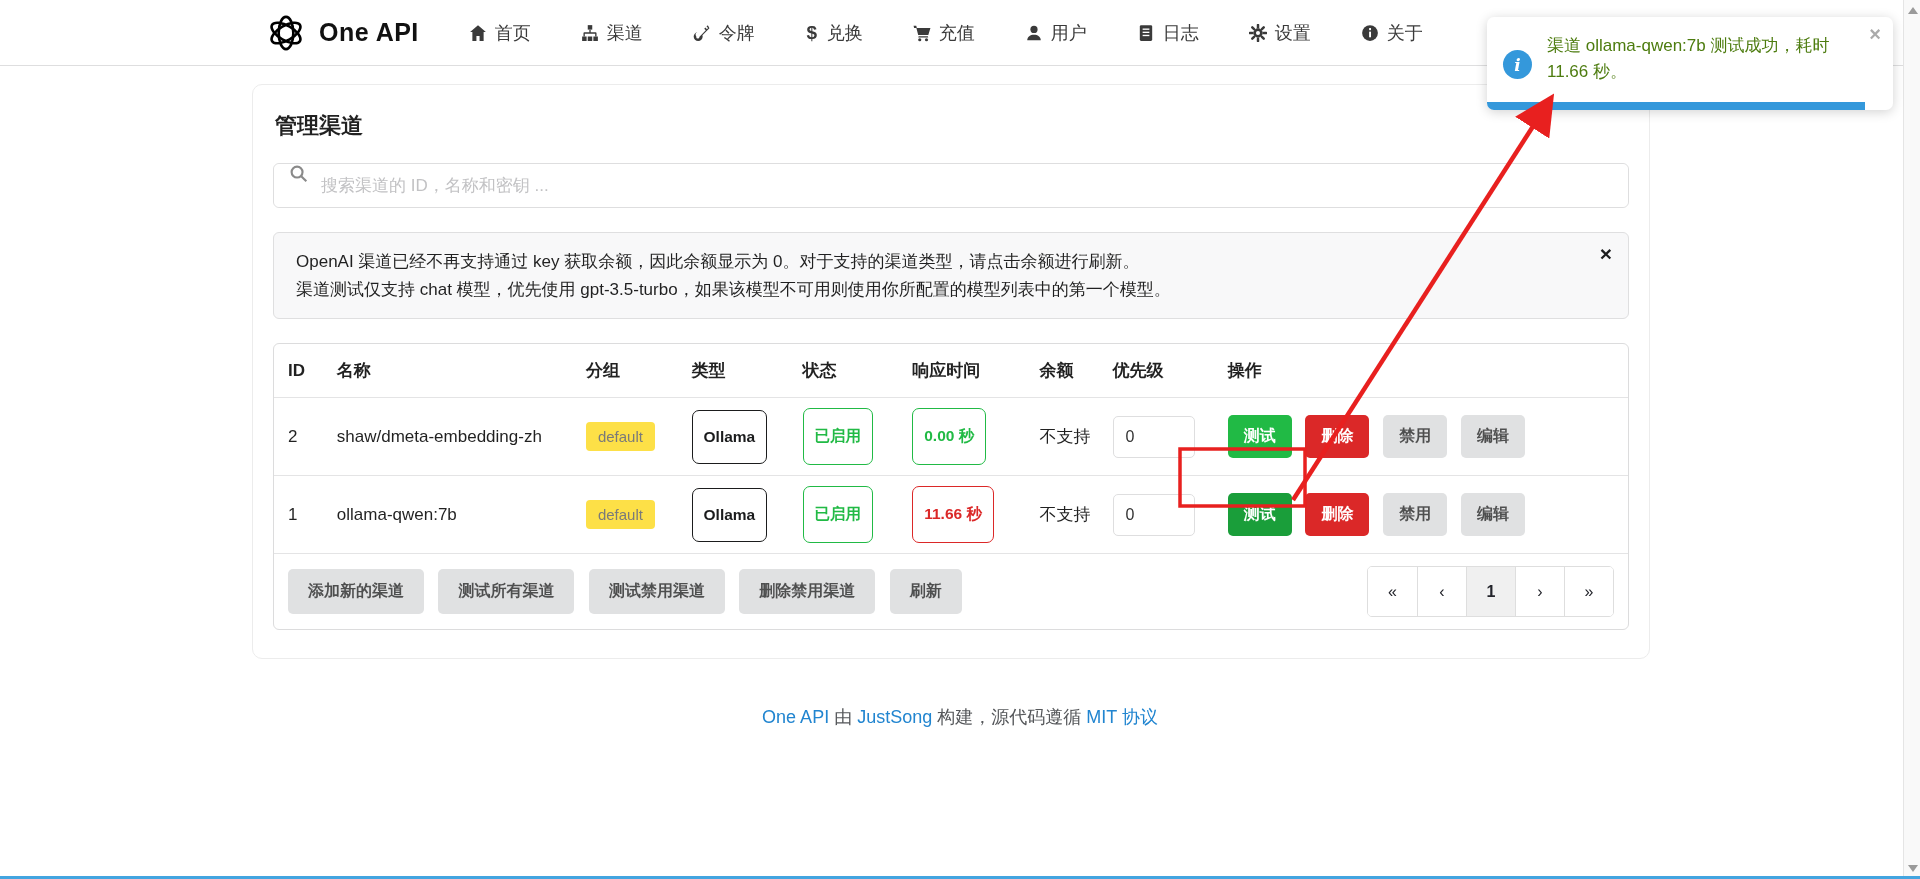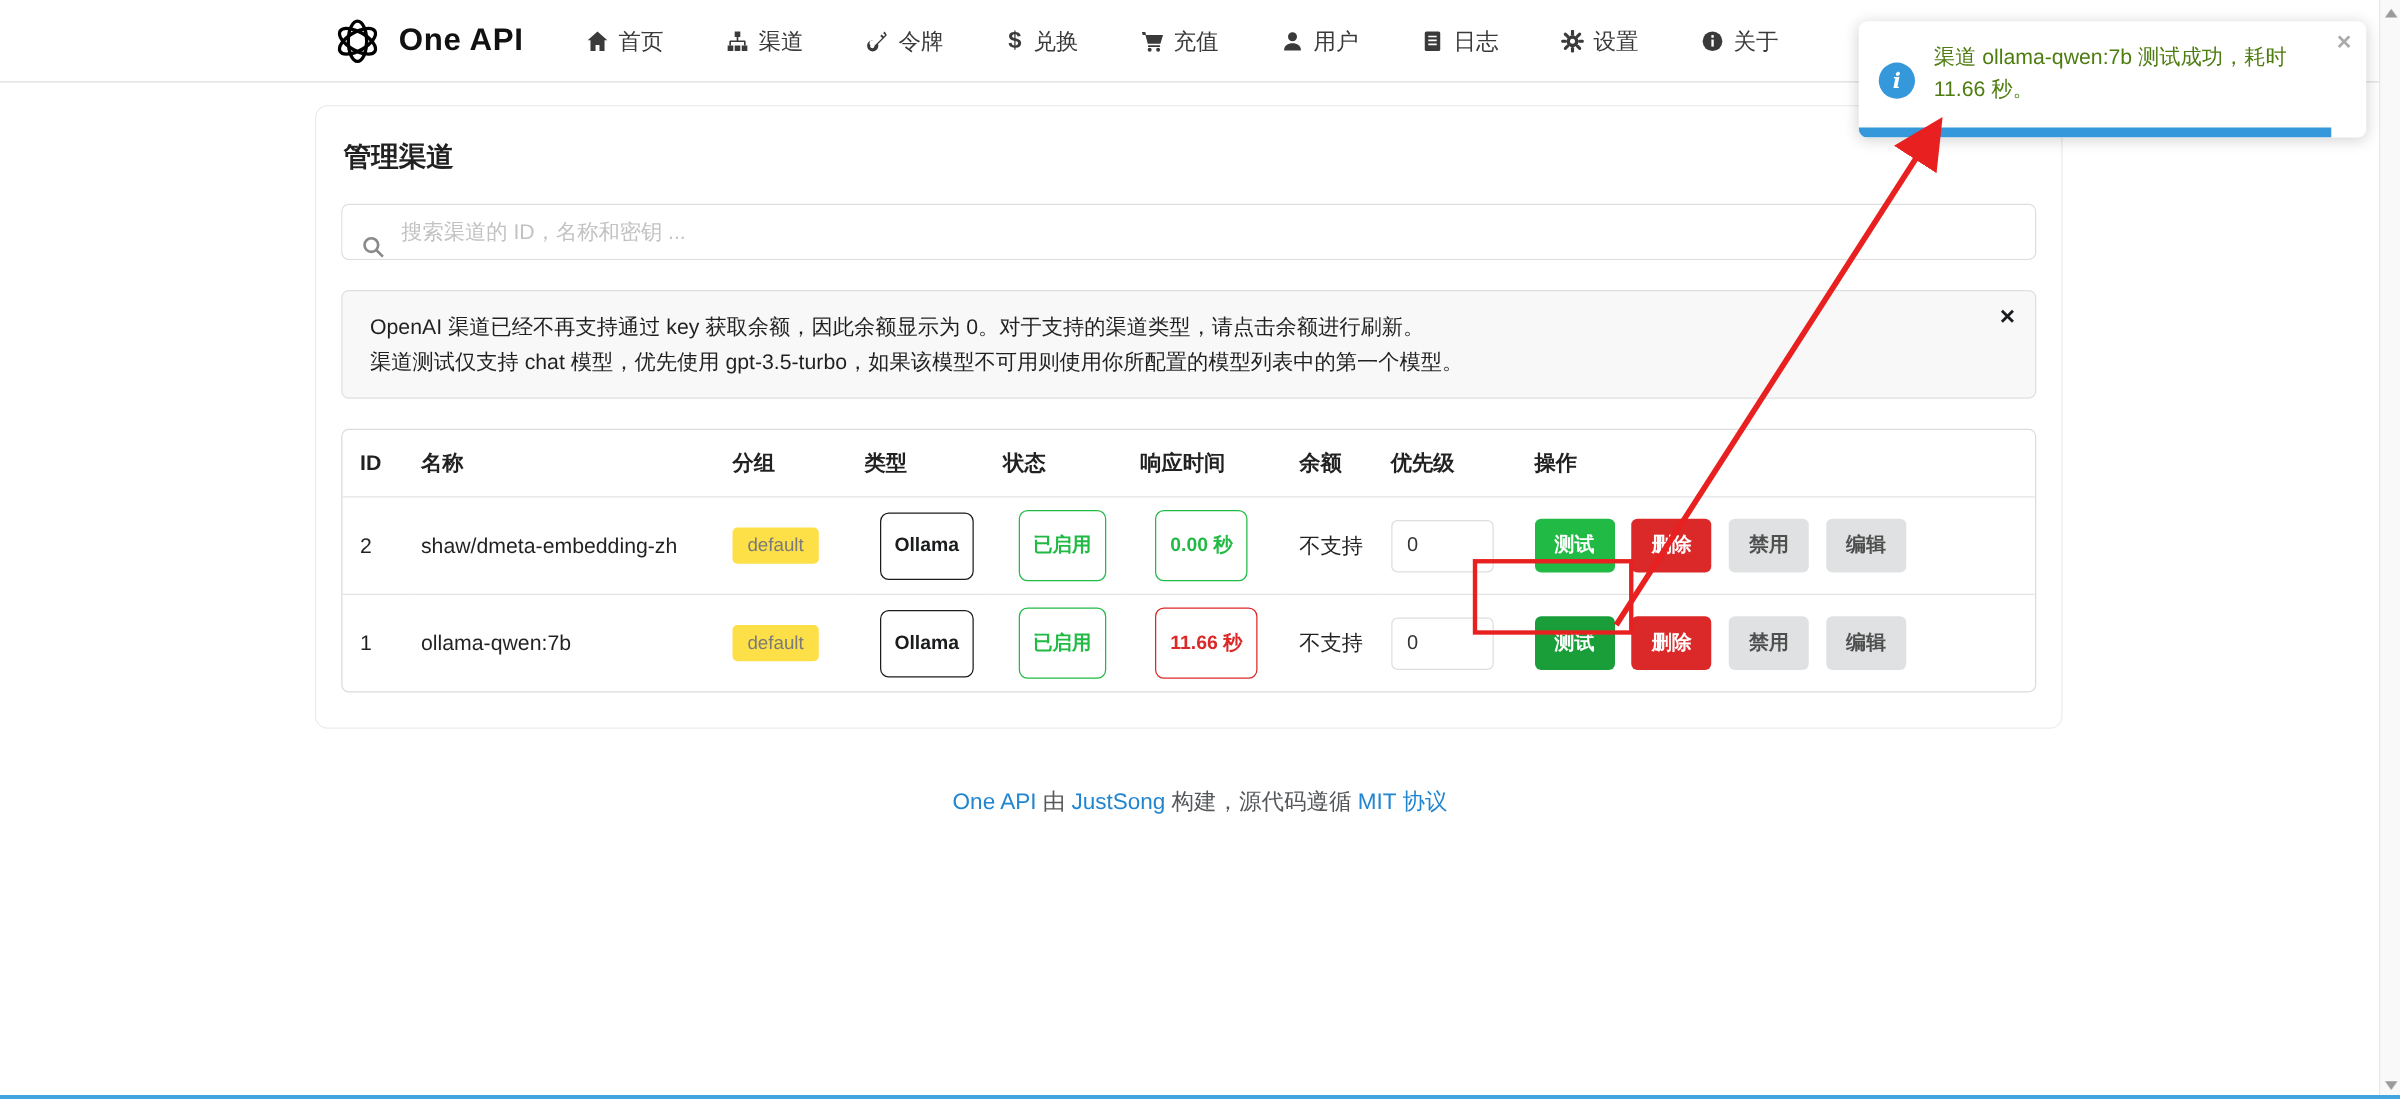--- a/index.html
+++ b/index.html
@@ -17,21 +17,21 @@
     cursor:pointer; padding:6px 4px; text-decoration:none; }
   .nav-item svg { width:18px; height:18px; fill:#3a3a3a; }
   .nav-dollar { font-size:19px; font-weight:bold; color:#3a3a3a; width:14px; text-align:center; }
 
   
   .container { width:1398px; margin:18px auto 0 252px; border:1px solid #ececec;
     border-radius:10px; padding:22px 20px 28px 20px; background:#fff; }
   .page-title { font-size:22px; font-weight:bold; margin:4px 0 22px 2px; }
 
   .search-box { position:relative; height:45px; border:1px solid #dededf; border-radius:6px;
-    display:flex; align-items:flex-end; background:#fff; }
+    display:flex; align-items:flex-start; background:#fff; }
   .search-box svg { position:absolute; left:15px; width:19px; height:19px; }
   .search-input { width:100%; height:100%; border:none; outline:none; border-radius:6px;
     padding:0 14px 0 47px; font-size:17px; color:#333;
     font-family:"Liberation Sans","DejaVu Sans",sans-serif; }
   .search-input::placeholder { color:#c2c2c4; }
 
   .notice { position:relative; margin-top:24px; background:#f8f8f9; border:1px solid #dfdfe0;
     border-radius:6px; padding:15px 48px 15px 22px; font-size:17px; line-height:1.62;
     color:rgba(0,0,0,.87); }
   .notice-close { position:absolute; right:16px; top:10px; font-size:21px; color:#1b1c1d;
@@ -44,21 +44,21 @@
   th:first-child, td:first-child { padding-left:14px; }
   td { padding:10px 10px; vertical-align:middle; }
   tbody tr { border-top:1px solid #e4e4e5; }
   col.c-id{width:3.9%} col.c-name{width:18.4%} col.c-group{width:7.8%} col.c-type{width:8.2%}
   col.c-status{width:8.1%} col.c-time{width:9.4%} col.c-balance{width:5.4%}
   col.c-priority{width:8.5%} col.c-ops{width:30.3%}
 
   .tag-group { display:inline-block; background:#fde047; color:#7a7a7a; border-radius:4px;
     padding:6px 12px; font-size:15px; }
   .lbl { display:inline-block; border-radius:7px; padding:17px 11px; font-size:15.5px;
-    font-weight:600; background:#fff;margin-left:12px; }
+    font-weight:600; background:#fff; }
   .lbl-type { border:1.5px solid #1b1c1d; color:#1b1c1d; }
   .lbl-green { border:1.5px solid #21ba45; color:#21ba45; }
   .lbl-red { border:1.5px solid #db2828; color:#db2828; }
   .balance-text { font-size:17px; }
   .priority-input { width:82px; height:42px; border:1px solid #dededf; border-radius:5px;
     font-size:16px; padding:0 12px; color:#333; outline:none;
     font-family:"Liberation Sans","DejaVu Sans",sans-serif; }
 
   .btn { border:none; border-radius:5px; font-size:16px; font-weight:bold; cursor:pointer;
     padding:11px 16px; font-family:"Liberation Sans","DejaVu Sans",sans-serif; }
@@ -270,20 +270,36 @@
           <td><input class="priority-input" value="0" style=""></td>
           <td>
             <button class="btn btn-green pressed">测试</button>
             <button class="btn btn-red">删除</button>
             <button class="btn btn-gray">禁用</button>
             <button class="btn btn-gray">编辑</button>
           </td>
         </tr>
       </tbody>
     </table>
+    <div class="table-footer">
+      <div class="toolbar">
+        <button class="btn btn-gray">添加新的渠道</button>
+        <button class="btn btn-gray">测试所有渠道</button>
+        <button class="btn btn-gray">测试禁用渠道</button>
+        <button class="btn btn-gray">删除禁用渠道</button>
+        <button class="btn btn-gray">刷新</button>
+      </div>
+      <div class="pagination">
+        <div class="page-cell">«</div>
+        <div class="page-cell">‹</div>
+        <div class="page-cell active">1</div>
+        <div class="page-cell">›</div>
+        <div class="page-cell">»</div>
+      </div>
+    </div>
   </div>
 </div>
 
 <div class="site-footer"><a>One API</a><span> 由 </span><a>JustSong</a><span> 构建，源代码遵循 </span><a>MIT 协议</a></div>
 
 <div class="toast">
   <div class="toast-icon">i</div>
   <div class="toast-msg">渠道 ollama-qwen:7b 测试成功，耗时 11.66 秒。</div>
   <span class="toast-close">×</span>
   <div class="toast-progress"></div>

